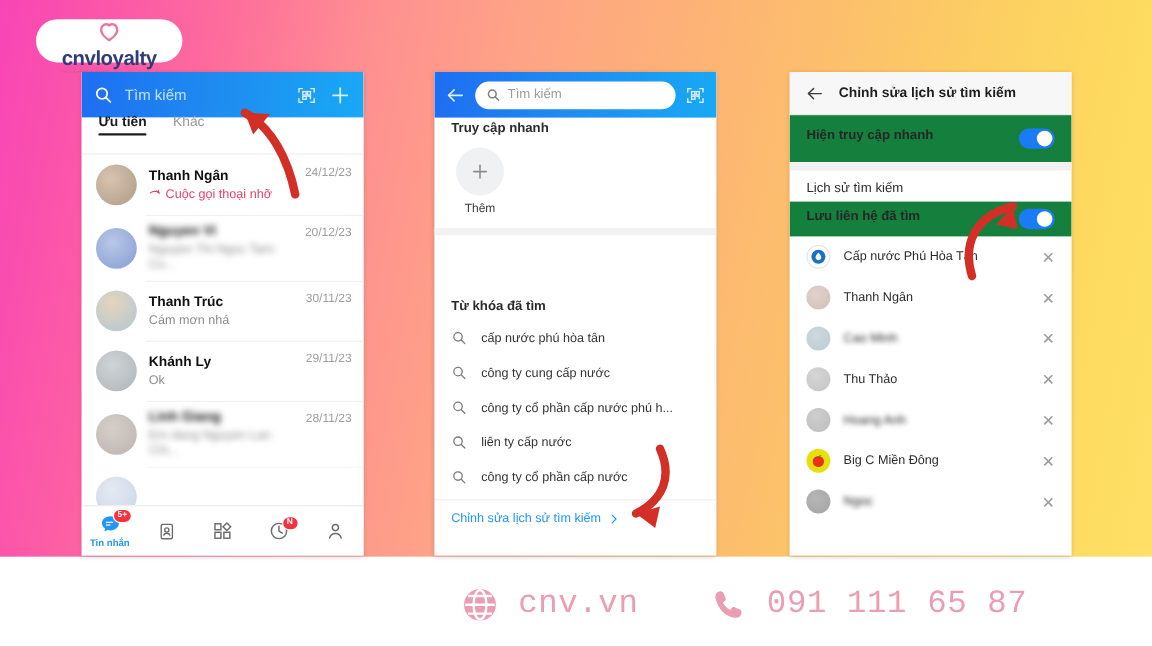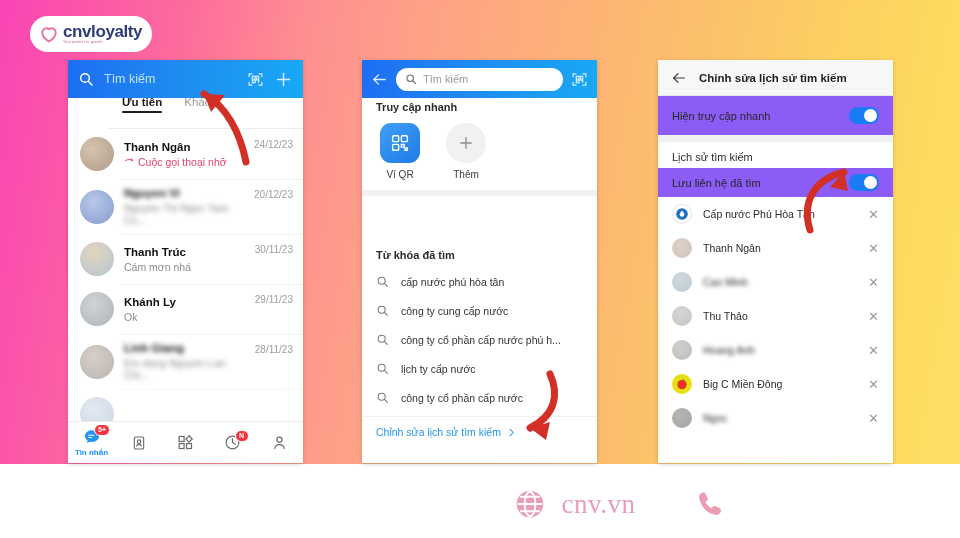--- a/index.html
+++ b/index.html
@@ -24,20 +24,21 @@
     background: #ffffff;
   }
 
   
   #logo {
     position: absolute; left: 30px; top: 16px;
     width: 122px; height: 36px;
     background: #ffffff; border-radius: 18px;
     display: flex; align-items: center; gap: 4px;
     padding: 0 9px;
+    flex-direction: column;
   }
   #logo .heart {
     width: 20px; height: 20px; position: relative; flex: 0 0 20px;
   }
   #logo .heart svg { display: block; }
   #logo .wordmark { display: flex; flex-direction: column; line-height: 1; }
   #logo .wm-main {
     font-size: 17px; font-weight: bold; color: #2f3b7a;
     letter-spacing: -0.4px;
   }
@@ -63,21 +64,21 @@
     display: flex; align-items: center; padding: 0 10px; gap: 10px;
   }
   .zalo-header .search-ph {
     color: #bfe3fb; font-size: 12.5px; flex: 1;
   }
   .ic { display: block; }
   .hdr-icon { flex: 0 0 auto; display: flex; align-items: center; }
 
   .tabs {
     height: 30px; display: flex; align-items: flex-end; gap: 22px;
-    padding: 15px 14px; border-bottom: 1px solid #ececec; background: #fff; margin-left: 40px;
+    padding: 15px 14px; border-bottom: 1px solid #ececec; background: #fff;
   }
   .tab { font-size: 11.5px; color: #9a9a9a; padding-bottom: 5px; position: relative; }
   .tab.active { color: #1c1c1c; font-weight: bold; }
   .tab.active::after {
     content: ''; position: absolute; left: 0; right: 0; bottom: 0;
     height: 2.5px; background: #1c1c1c; border-radius: 2px;
   }
 
   .chat-list { background: #fff; }
   .chat-row {
@@ -165,22 +166,23 @@
   }
   .edit-link { font-size: 10.5px; color: #2196f3; }
 
   
   .hdr3 {
     height: 36px; background: #f7f7f7; border-bottom: 1px solid #e6e6e6;
     display: flex; align-items: center; gap: 12px; padding: 0 13px;
   }
   .hdr3-title { font-size: 11.5px; font-weight: bold; color: #1d1d1d; }
   .set-row {
-    display: flex; align-items: center; padding: 11px 14px;
-    background: #8b5cf6;
+    display: flex; align-items: flex-start; padding: 11px 14px;
+    background: #15803d;
+    font-weight: bold;
   }
   .set-label { flex: 1; font-size: 11px; color: #262626; }
   .toggle {
     width: 30px; height: 17px; border-radius: 9px; background: #1a7cf5;
     position: relative; flex: 0 0 30px;
   }
   .toggle::after {
     content: ''; position: absolute; right: 2px; top: 2px;
     width: 13px; height: 13px; border-radius: 50%; background: #fff;
   }
@@ -206,21 +208,21 @@
   #arrow3 { left: 796px; top: 160px; }
 
   
   #footer {
     position: absolute; left: 0; top: 470px; width: 960px; height: 68px;
     display: flex; align-items: center; justify-content: center; gap: 60px;
     padding-left: 280px;
   }
   .f-item { display: flex; align-items: center; gap: 16px; }
   .f-text {
-    font-family: Liberation Serif, serif;
+    font-family: Liberation Mono, monospace;
     font-size: 27px; color: #eb9db4; letter-spacing: 0.5px;
   }
 </style>
 </head>
 <body>
 
 <div id="bg-band"></div>
 <div id="bg-white-bottom"></div>
 
 <div id="logo">
@@ -388,31 +390,20 @@
         <rect x="7.5" y="13" width="4" height="3.5"></rect>
           <path d="M13 13h3.5v3.5"></path>
       </svg>
     </span>
   </div>
 
   <div class="sec-title clipped">Truy cập nhanh</div>
 
   <div class="quick-row">
     <span class="quick-item">
-      <span class="qr-tile">
-        <svg width="22" height="22" viewBox="0 0 24 24" fill="none" stroke="#ffffff" stroke-width="1.6">
-          <rect x="4" y="4" width="6.5" height="6.5" rx="1"></rect>
-            <rect x="13.5" y="4" width="6.5" height="6.5" rx="1"></rect>
-          <rect x="4" y="13.5" width="6.5" height="6.5" rx="1"></rect>
-          <path d="M13.5 13.5h3v3h-3zM17.5 17.5h2.5v2.5h-2.5z"></path>
-        </svg>
-      </span>
-      <span class="quick-label">Ví QR</span>
-    </span>
-    <span class="quick-item">
       <span class="plus-tile">
         <svg width="18" height="18" viewBox="0 0 24 24" fill="none" stroke="#8d8d8d" stroke-width="1.8" stroke-linecap="round">
           <line x1="12" y1="5" x2="12" y2="19"></line>
             <line x1="5" y1="12" x2="19" y2="12"></line>
         </svg>
       </span>
       <span class="quick-label">Thêm</span>
     </span>
   </div>
 
@@ -438,21 +429,21 @@
       <circle cx="10.5" cy="10.5" r="6.5"></circle>
         <line x1="15.5" y1="15.5" x2="21" y2="21" stroke-linecap="round"></line>
     </svg>
     <span>công ty cổ phần cấp nước phú h...</span>
   </div>
   <div class="kw-row">
     <svg width="13" height="13" viewBox="0 0 24 24" fill="none" stroke="#7b7b7b" stroke-width="2">
       <circle cx="10.5" cy="10.5" r="6.5"></circle>
         <line x1="15.5" y1="15.5" x2="21" y2="21" stroke-linecap="round"></line>
     </svg>
-    <span>lịch ty cấp nước</span>
+    <span>liên ty cấp nước</span>
   </div>
   <div class="kw-row">
     <svg width="13" height="13" viewBox="0 0 24 24" fill="none" stroke="#7b7b7b" stroke-width="2">
       <circle cx="10.5" cy="10.5" r="6.5"></circle>
         <line x1="15.5" y1="15.5" x2="21" y2="21" stroke-linecap="round"></line>
     </svg>
     <span>công ty cổ phần cấp nước</span>
   </div>
 
   <div class="edit-link-row">
@@ -562,14 +553,15 @@
       <ellipse cx="12" cy="12" rx="4" ry="9.2" stroke="#ffffff"></ellipse>
       <line x1="2.8" y1="12" x2="21.2" y2="12" stroke="#ffffff"></line>
       <path d="M4.6 6.5h14.8M4.6 17.5h14.8" stroke="#ffffff"></path>
     </svg>
     <span class="f-text">cnv.vn</span>
   </span>
   <span class="f-item">
     <svg width="31" height="31" viewBox="0 0 24 24" fill="#eb9db4">
       <path d="M6.6 2.8c.9 0 1.5.5 1.9 1.4l1.2 2.8c.4.9.2 1.6-.5 2.2l-1.1.9c.9 2 2.6 3.8 4.7 4.8l.9-1.1c.6-.7 1.3-.9 2.2-.5l2.8 1.2c.9.4 1.4 1 1.4 1.9 0 2.2-1.9 3.9-4.2 3.6C9.6 19.2 4.8 14.4 3.2 7C2.9 4.7 4.5 2.8 6.6 2.8z"></path>
     </svg>
+    <span class="f-text">091 111 65 87</span>
   </span>
 </div>
 
 </body></html>

